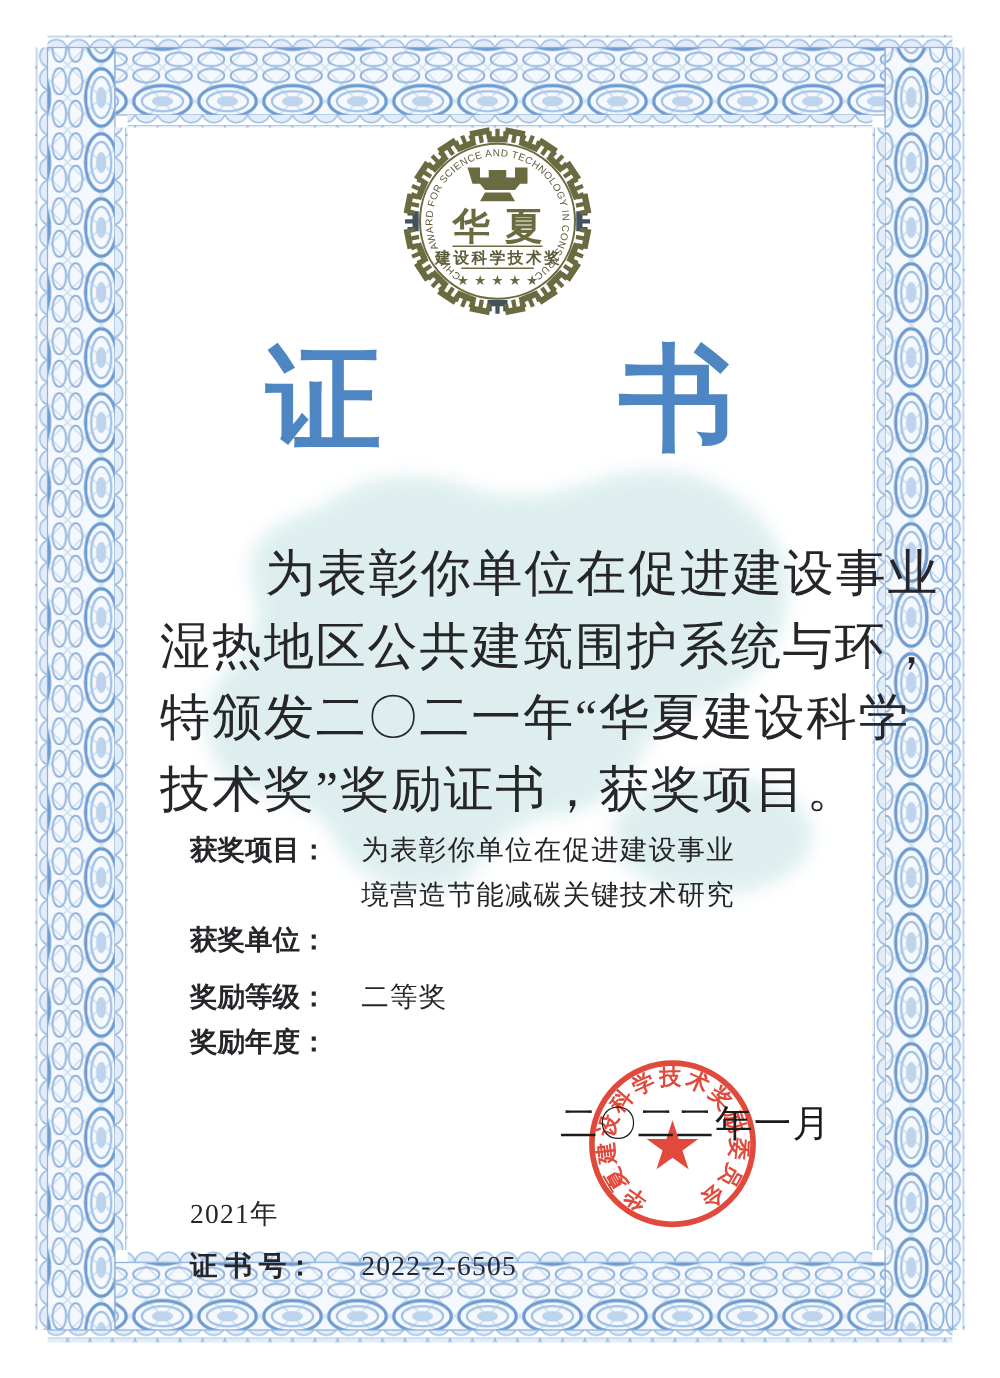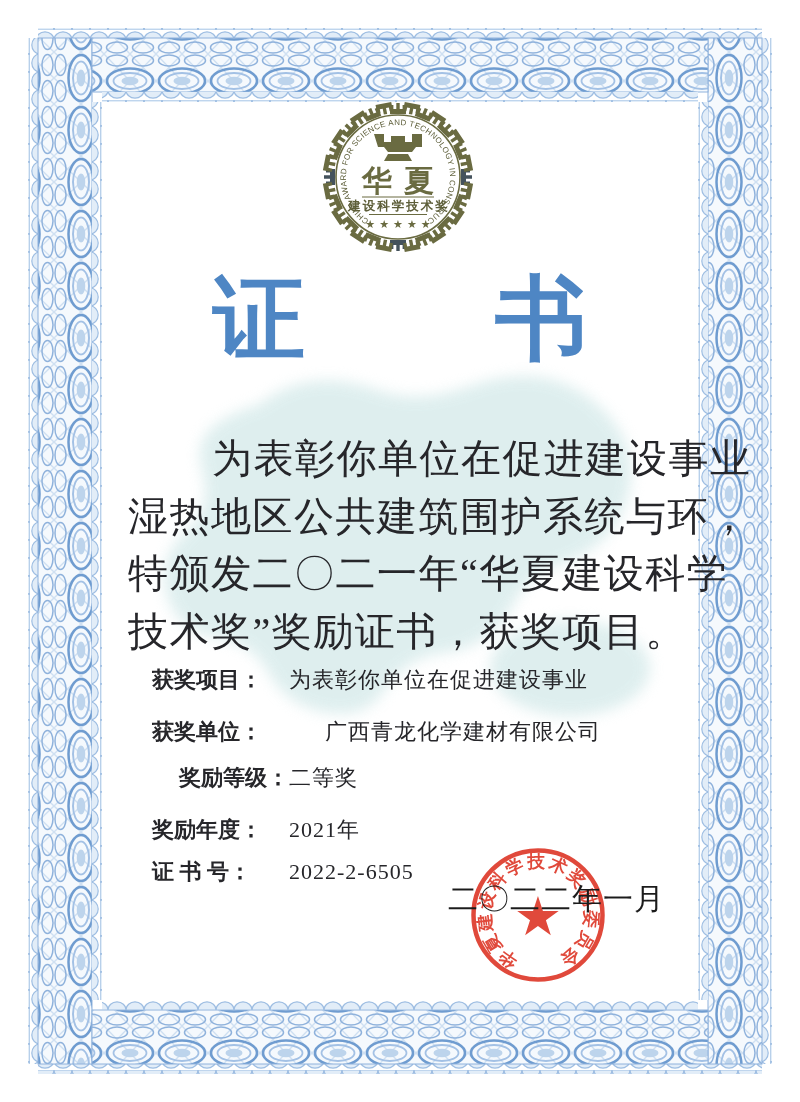--- a/index.html
+++ b/index.html
@@ -28,23 +28,23 @@
   
   .body-text{position:absolute;left:128px;top:430px;width:548px;z-index:2;
     color:var(--body-text,#26262a);font-size:40px;letter-spacing:1.5px;}
   .body-text .line{height:57.5px;line-height:57.5px;white-space:nowrap;}
   .body-text .line.indent{text-indent:84px;}
 
   
   .fields{position:absolute;left:152px;top:662px;width:530px;z-index:2;
     color:var(--body-text,#26262a);font-size:22px;}
   .field-row{display:flex;align-items:flex-start;}
-  .field-row:nth-child(2){margin-top:16px;gap:36px;}
-  .field-row:nth-child(3){margin-top:10px;text-align:right;}
-  .field-row:nth-child(4){margin-top:16px;}
+  .field-row:nth-child(2){margin-top:0px;}
+  .field-row:nth-child(3){margin-top:10px;}
+  .field-row:nth-child(4){margin-top:0;flex-direction:column;}
   .field-row:nth-child(5){margin-top:6px;font-family:Liberation Serif, serif;}
   .field-label{flex:0 0 137px;font-weight:700;line-height:36px;white-space:pre;}
   .field-value{line-height:36px;letter-spacing:1px;white-space:nowrap;}
   .field-value .vline{display:block;white-space:nowrap;}
 
   
   .seal{position:absolute;left:462px;top:839px;width:152px;height:152px;z-index:3;opacity:.92;}
 
   
   .date{position:absolute;left:448px;top:879px;z-index:4;font-size:30px;letter-spacing:1px;
@@ -182,25 +182,25 @@
     <div class="line">湿热地区公共建筑围护系统与环，</div>
     <div class="line">特颁发二〇二一年“华夏建设科学</div>
     <div class="line">技术奖”奖励证书，获奖项目。</div>
   </div>
 
   <div class="fields">
     <div class="field-row">
       <span class="field-label">获奖项目：</span>
       <span class="field-value">
         <span class="vline">为表彰你单位在促进建设事业</span>
+        <span class="vline">境营造节能减碳关键技术研究</span>
       </span>
     </div>
     <div class="field-row">
       <span class="field-label">获奖单位：</span>
-      <span class="field-value">广西青龙化学建材有限公司</span>
     </div>
     <div class="field-row">
       <span class="field-label">奖励等级：</span>
       <span class="field-value">二等奖</span>
     </div>
     <div class="field-row">
       <span class="field-label">奖励年度：</span>
       <span class="field-value">2021年</span>
     </div>
     <div class="field-row">

